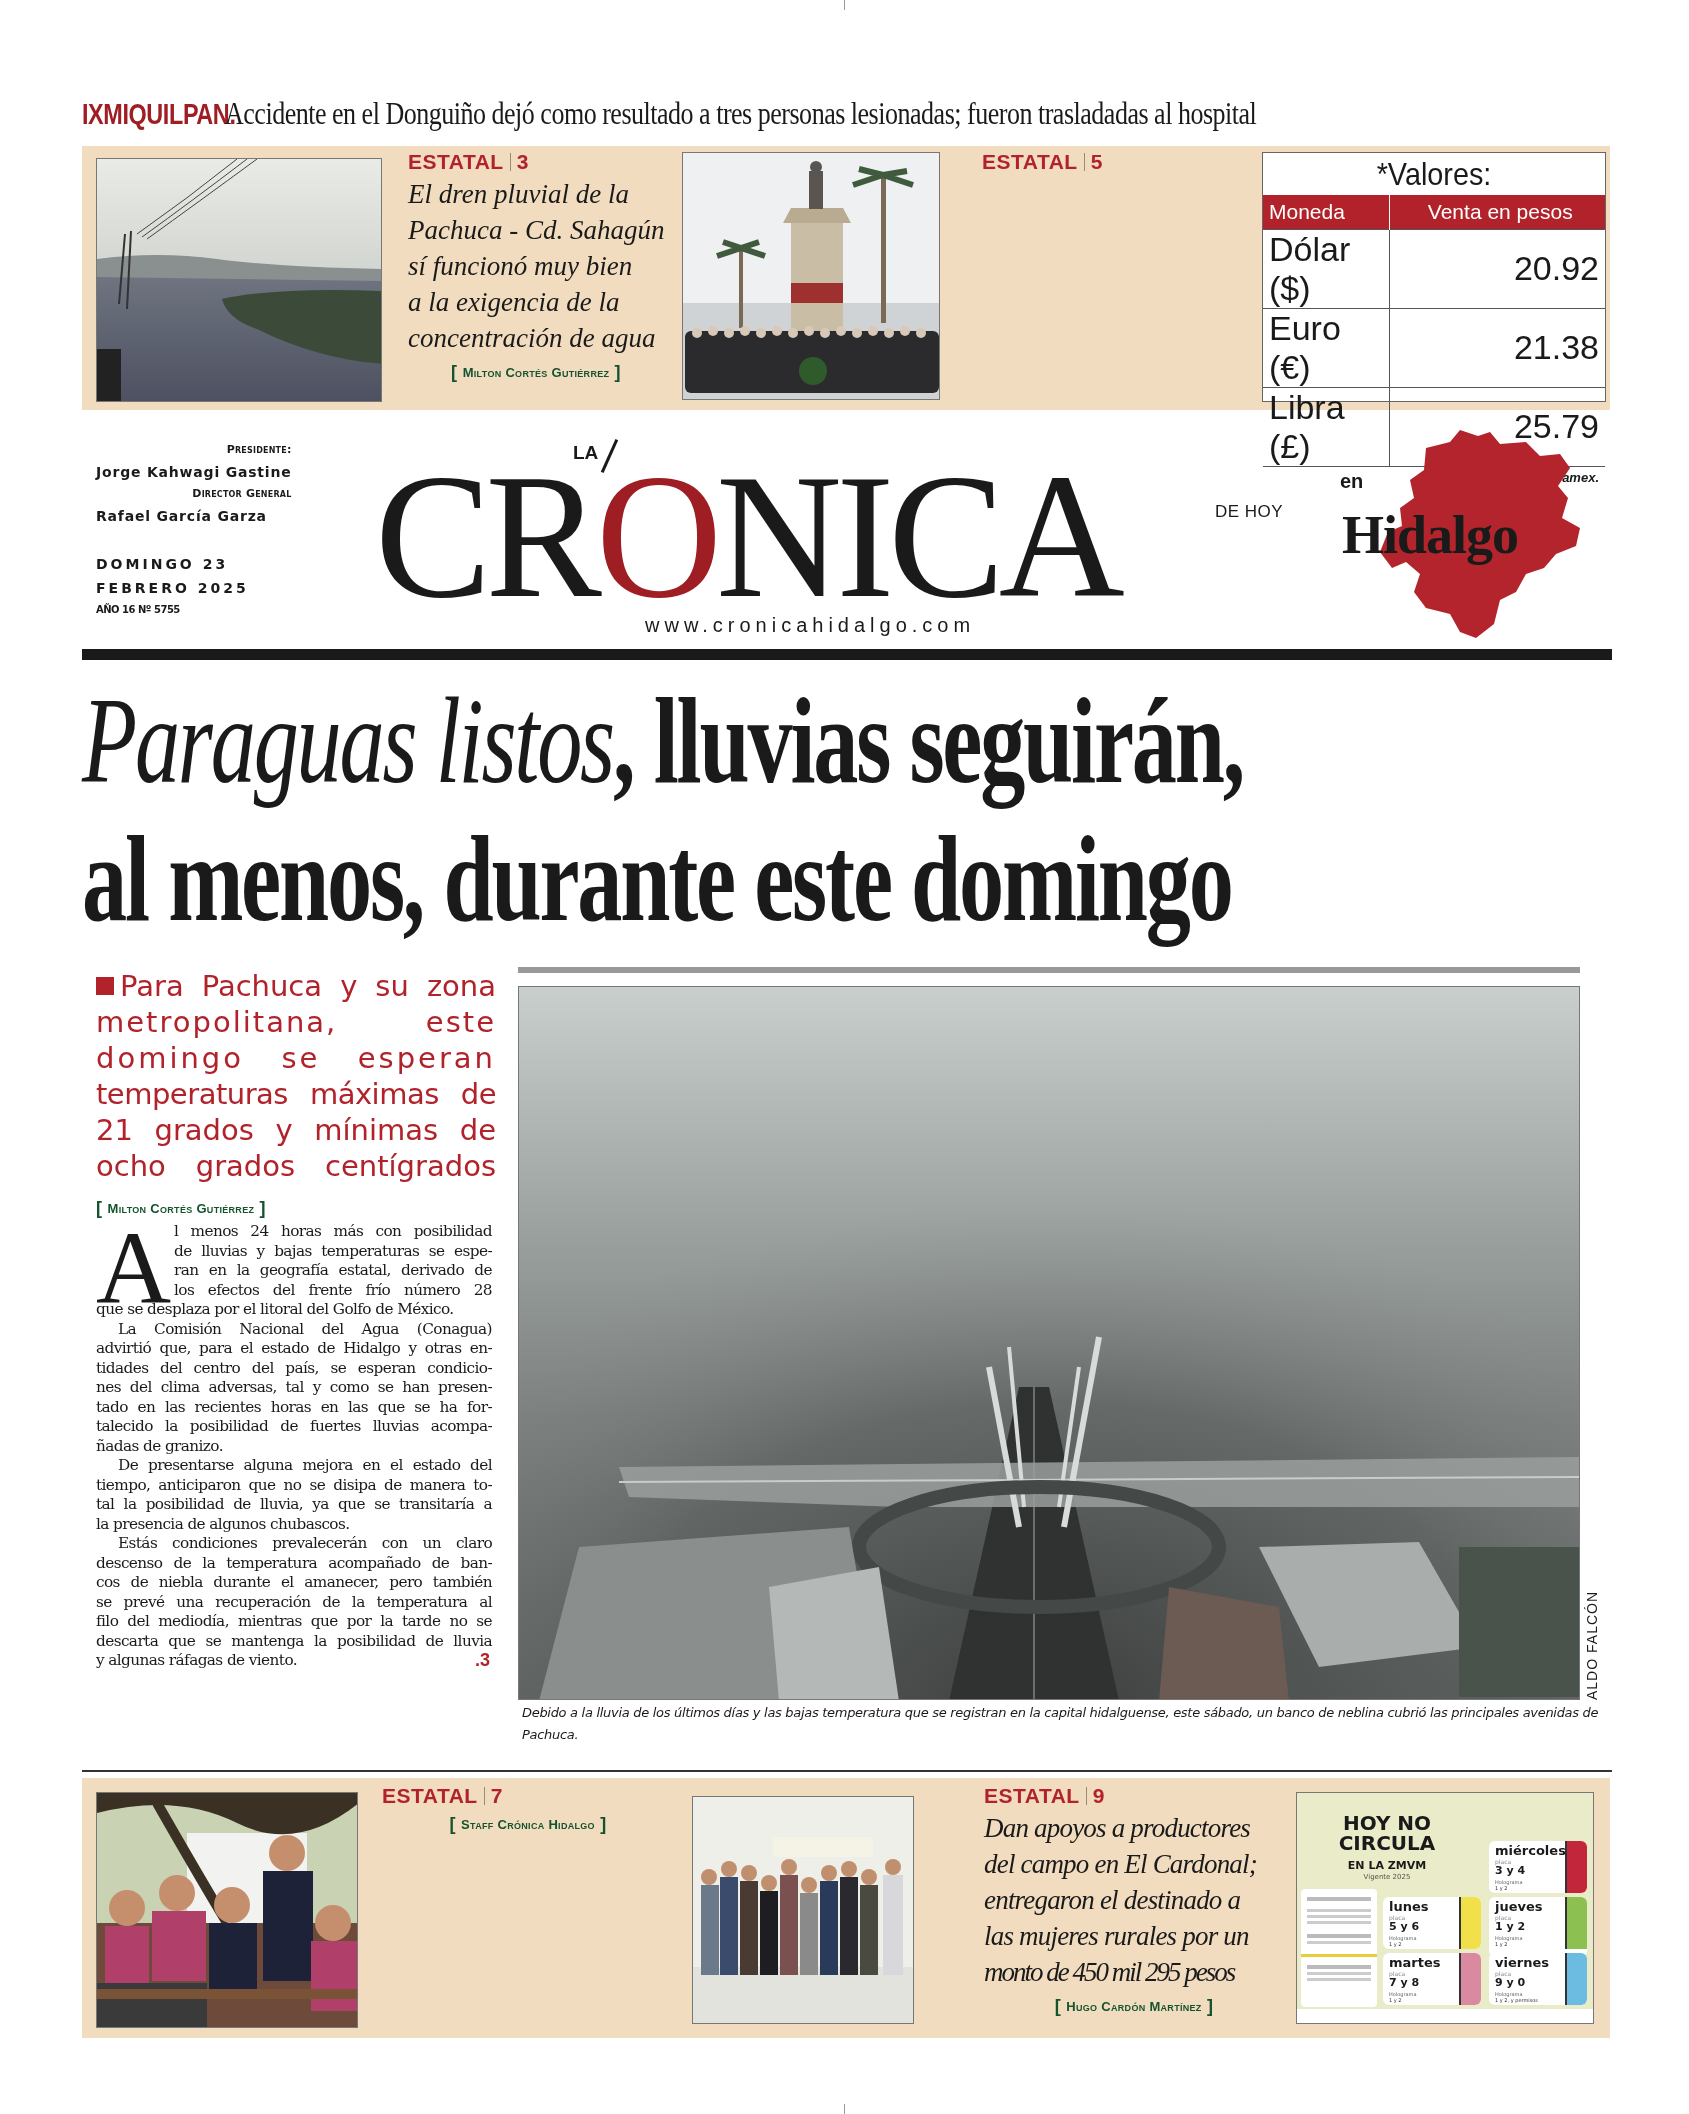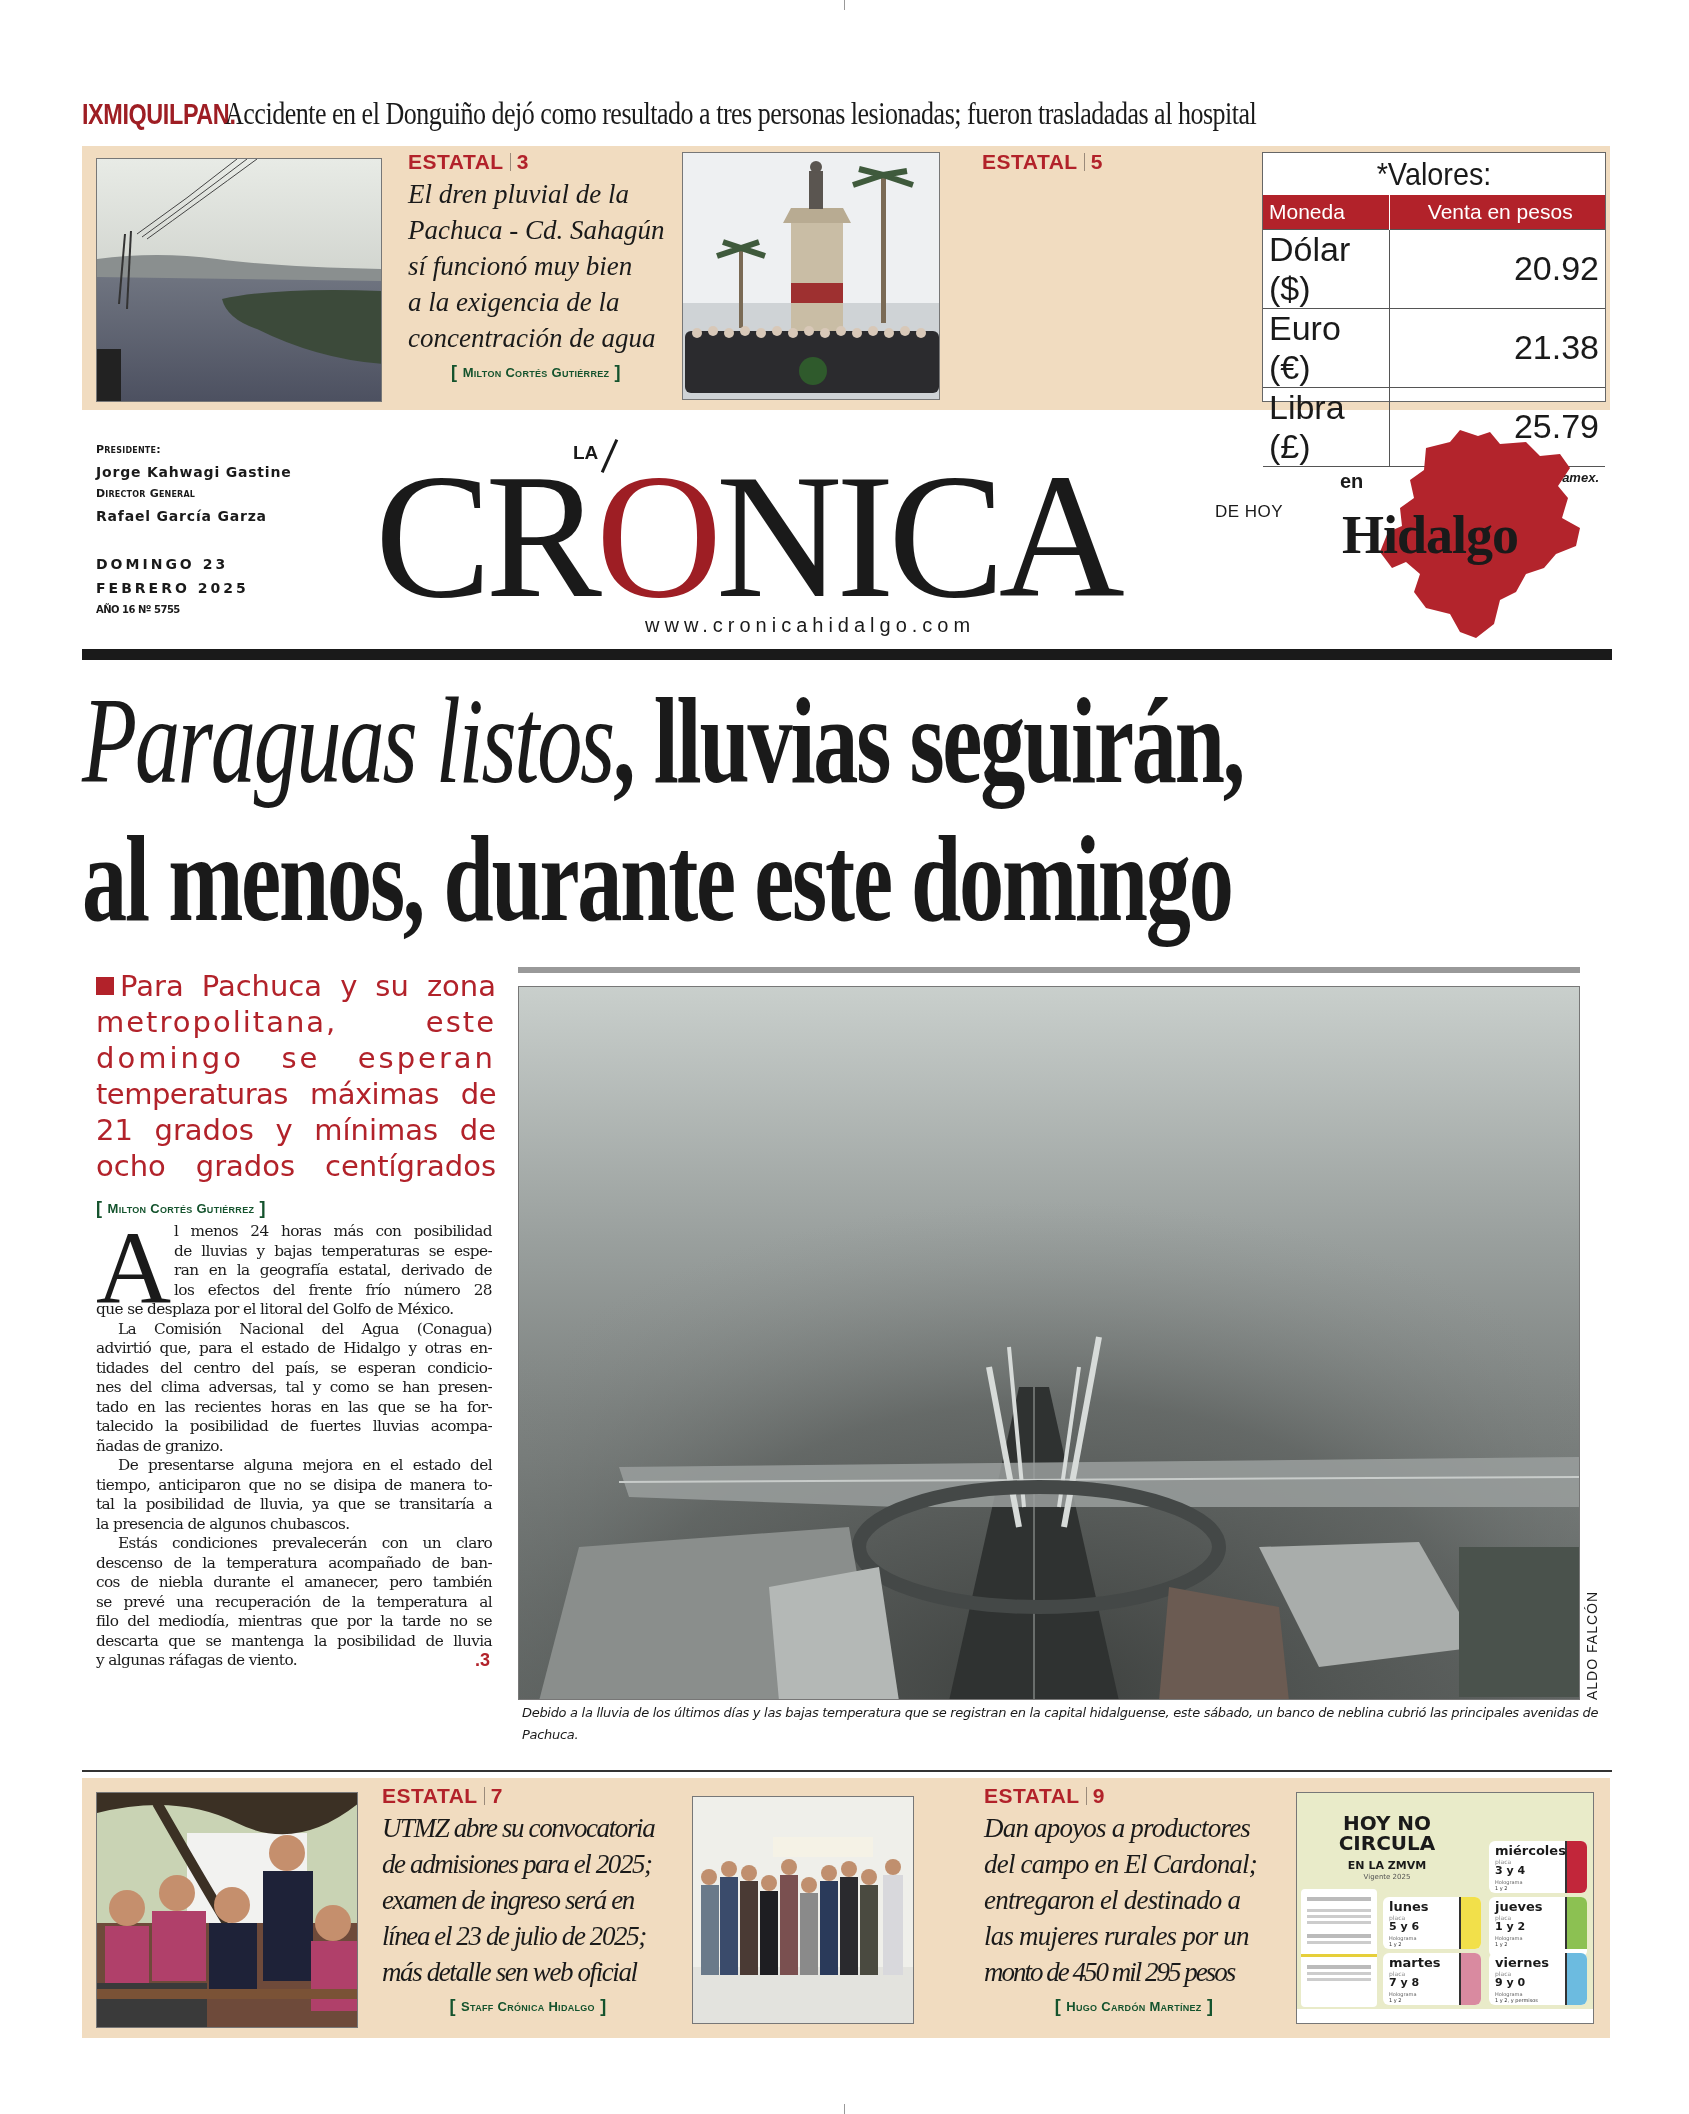--- a/index.html
+++ b/index.html
@@ -34,21 +34,21 @@
     .fx table { width: 100%; border-collapse: collapse; }
     .fx th { background: #b2222a; color: #fff; font-weight: normal; font-size: 21px; height: 34px; text-align: left; padding-left: 6px; border-right: 1px solid #fff; }
     .fx th:last-child { text-align: center; border-right: none; }
     .fx td { font-size: 34px; height: 50px; border-top: 1px solid #555; padding: 0 6px; }
     .fx td:first-child { border-right: 1px solid #555; width: 126px; }
     .fx td:last-child { text-align: right; }
     .fx .source { border-top: 1px solid #555; text-align: right; font-size: 13px; font-style: italic; font-weight: bold; padding-right: 6px; height: 22px; line-height: 22px; }
 
     
     .credits { position: absolute; left: 96px; top: 440px; font-family: "DejaVu Sans", sans-serif; color: #1a1a1a; }
-    .credits .role { font-size: 11px; font-weight: bold; font-variant: small-caps; letter-spacing: 0.2px; height: 20px; line-height: 20px; }
+    .credits .role { font-size: 11px; font-weight: bold; font-variant: small-caps; letter-spacing: 0.2px; height: 20px; line-height: 20px; text-align: right; }
     .credits .name { font-size: 14px; font-weight: bold; letter-spacing: 0.8px; height: 24px; line-height: 24px; }
     .credits .date { font-size: 14px; font-weight: bold; letter-spacing: 3px; height: 24px; line-height: 24px; }
     .credits .issue { font-size: 10px; font-weight: bold; letter-spacing: -0.5px; margin-top: 4px; }
 
     .logo { position: absolute; left: 375px; top: 440px; width: 940px; height: 200px; }
     .logo .la { position: absolute; left: 198px; top: 2px; font-family: "Liberation Sans", sans-serif; font-weight: bold; font-size: 19px; color: #1a1a1a; }
     .logo .slash { position: absolute; left: 233px; top: -2px; width: 3px; height: 36px; background: #1a1a1a; transform: rotate(24deg); }
     .logo .word { position: absolute; left: 0; top: 16px; font-family: "Liberation Serif", serif; font-size: 178px; line-height: 160px; letter-spacing: -6px; color: #1a1a1a; transform: scaleX(0.98); transform-origin: left top; white-space: nowrap; }
     .logo .word .o { color: #9e1e24; }
     .logo .dehoy { position: absolute; left: 840px; top: 62px; font-family: "Liberation Sans", sans-serif; font-size: 17px; color: #1a1a1a; letter-spacing: 0.5px; }
@@ -358,27 +358,20 @@
         <rect x="214" y="148" width="46" height="70" fill="#b0406a"></rect>
     </g>
     <rect x="0" y="190" width="110" height="46" fill="#3a3a3a"></rect>
     <rect x="0" y="196" width="262" height="10" fill="#7a5236"></rect>
   </svg>
 </div>
 
 <div style="position:absolute;left:382px;top:1784px;width:292px;">
   <div class="section-tag">
     <span>ESTATAL</span><span class="bar"></span><span>7</span>
-  </div>
-  <div class="teaser-headline" style="margin-top:2px;font-size:27px;letter-spacing:-1.4px;">
-    <span class="ln">UTMZ abre su convocatoria</span>
-    <span class="ln">de admisiones para el 2025;</span>
-    <span class="ln">examen de ingreso será en</span>
-    <span class="ln">línea el 23 de julio de 2025;</span>
-    <span class="ln">más detalle sen web oficial</span>
   </div>
   <div class="byline" style="margin-top:6px;">
     <span class="brk">[ </span><span>Staff Crónica Hidalgo</span><span class="brk"> ]</span>
   </div>
 </div>
 
 <div class="photo" style="left:692px;top:1796px;width:222px;height:228px;">
   <svg width="222" height="228" viewBox="0 0 222 228">
     <rect width="222" height="228" fill="#efefea"></rect>
     <rect x="80" y="40" width="100" height="20" fill="#f5f2e6"></rect>

